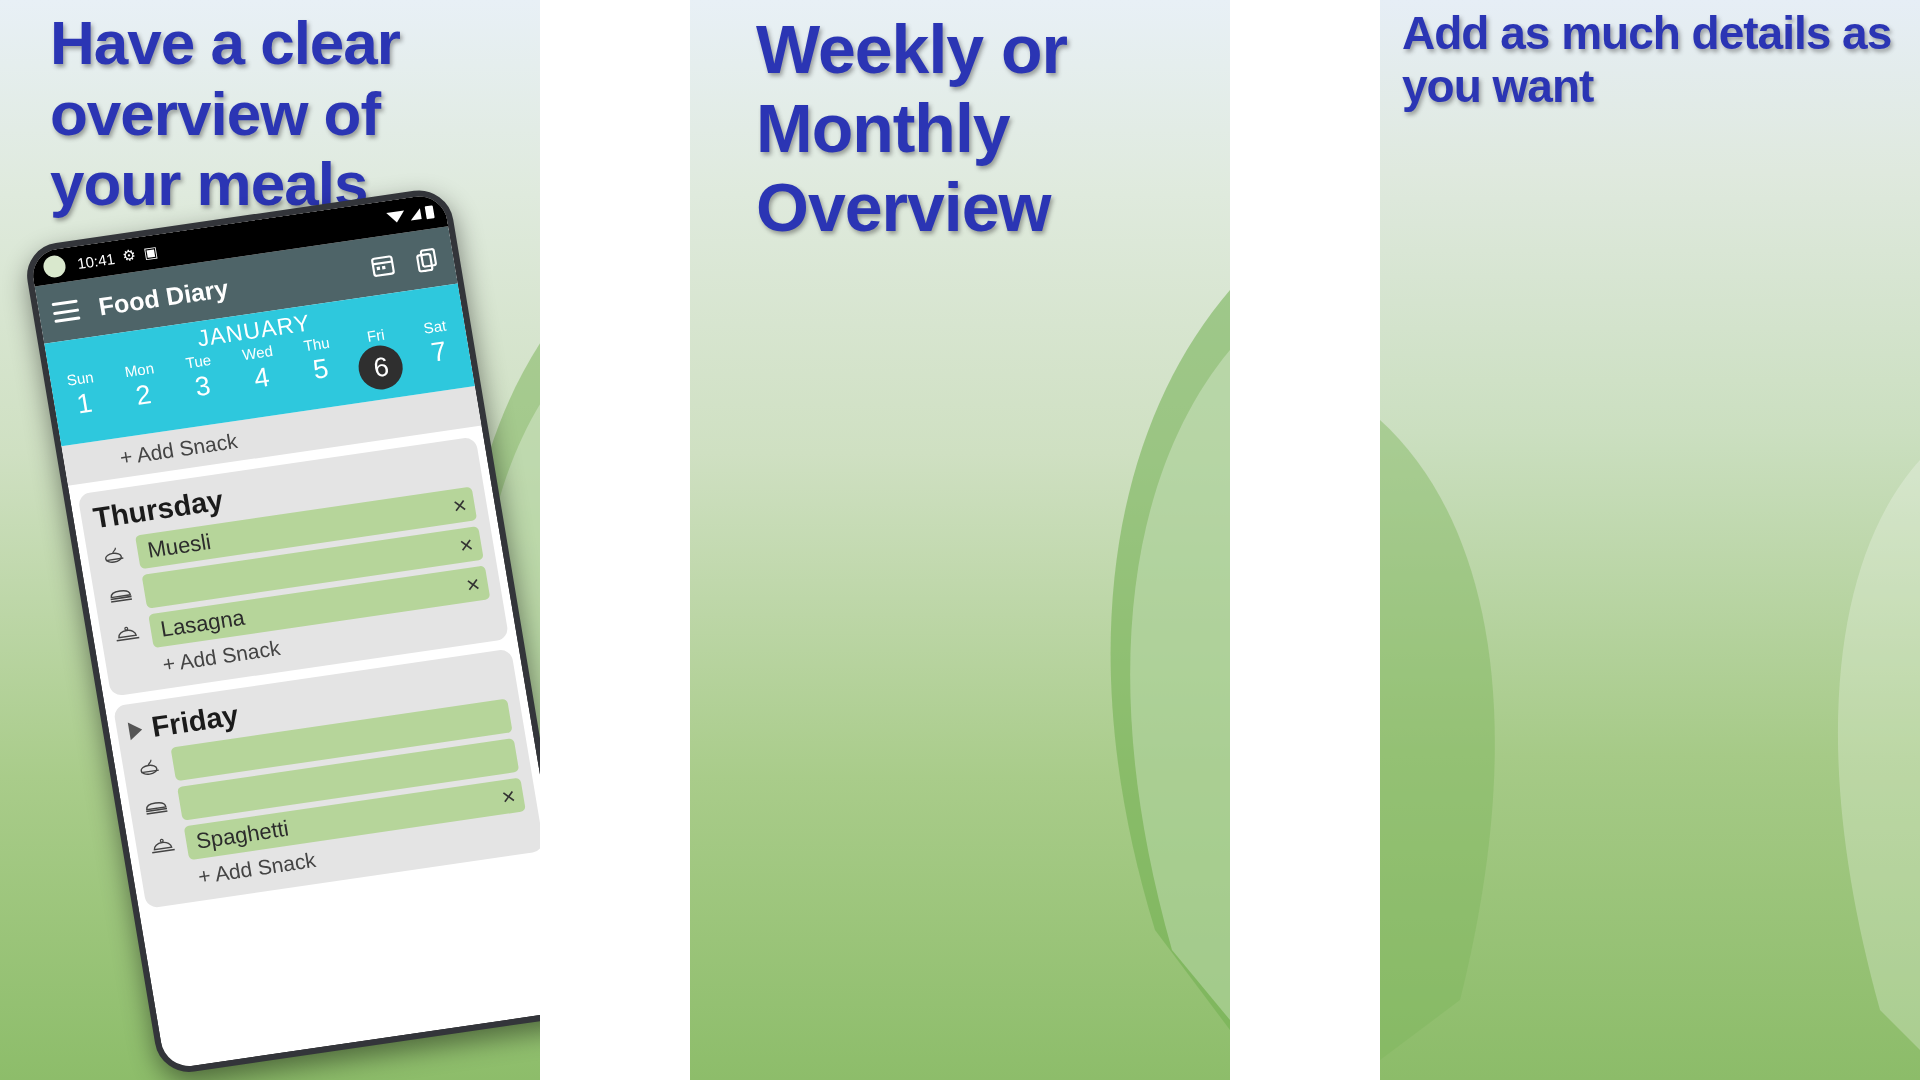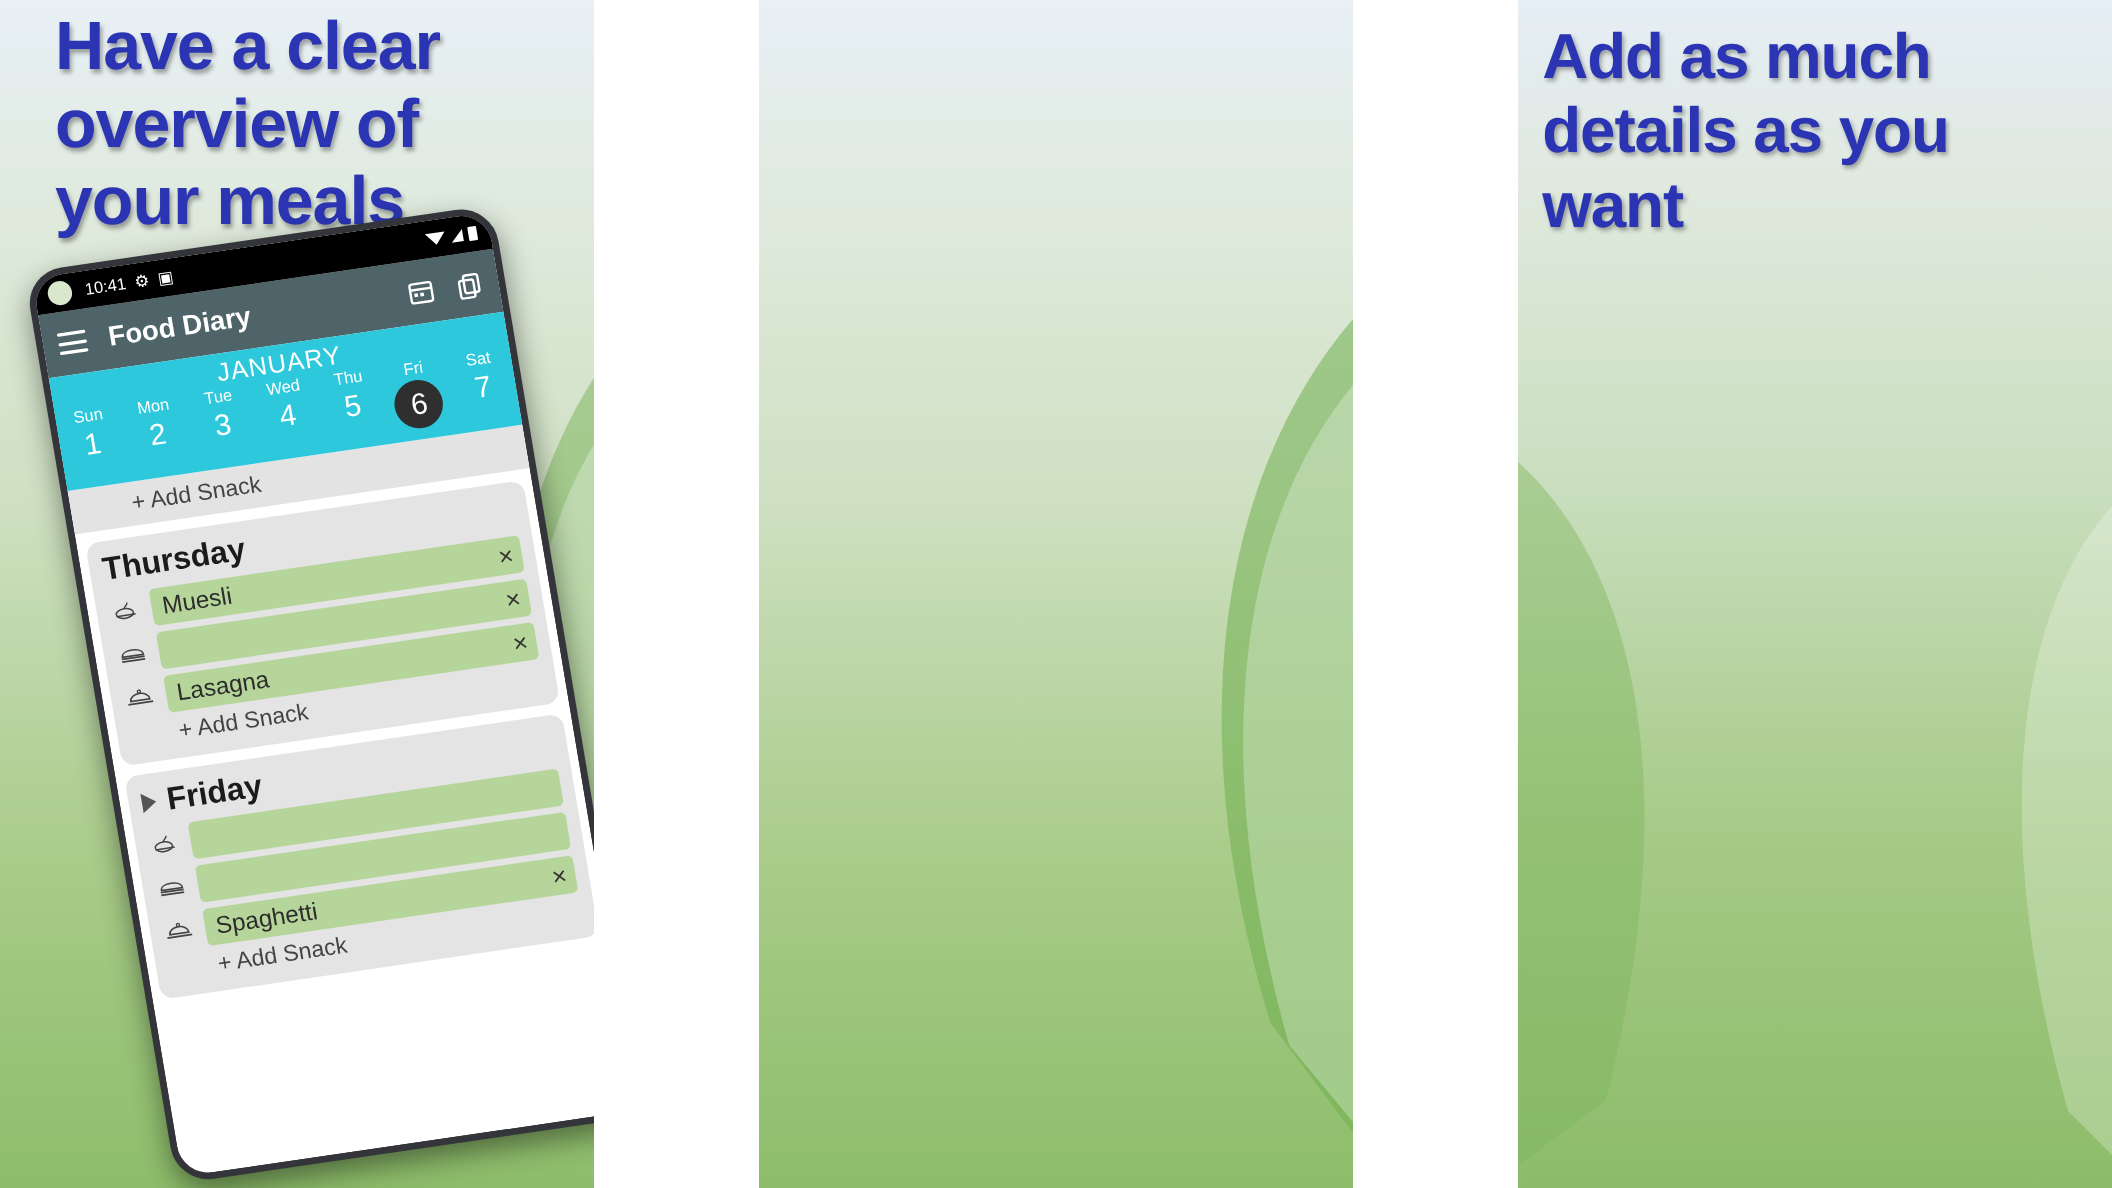--- a/index.html
+++ b/index.html
@@ -16,21 +16,21 @@
   .p2 { width:540px; height:1080px; }
   .p3 { width:540px; height:1080px;
         background:linear-gradient(180deg,#e6eef6 0%,#dfe9de 16%,#cbdfc0 40%,#a6ca87 70%,#8cbc69 100%);}
 
   
   .headline { position:absolute; left:50px; right:20px; color:#2b35b4;
               font-weight:bold; letter-spacing:-1px;
               text-shadow: 2px 3px 4px rgba(60,60,60,.45); }
   .p1 .headline { top:8px; font-size:62px; line-height:1.14; }
   .p2 .headline { top:10px; left:66px; font-size:68px; line-height:1.16; }
-  .p3 .headline { top:18px; left:22px; font-size:58px; line-height:1.16; }
+  .p3 .headline { top:7px; left:22px; font-size:46px; line-height:1.16; }
 
   
   .swoosh { position:absolute; pointer-events:none; }
 
   
   .phone { position:absolute; background:#1d1d1f; border:6px solid #33353a;
            box-shadow:0 10px 26px rgba(0,0,0,.45); overflow:hidden; }
   .screen { position:absolute; inset:0; overflow:hidden; background:#fff; }
   .statusbar { height:34px; background:#000; color:#fff; display:flex; align-items:center;
                gap:8px; padding:0 12px; font-size:15px; position:relative; }
@@ -223,20 +223,21 @@
   </div>
 
   <div class="gap"></div>
 
   <div class="panel p2">
     <svg class="swoosh" width="540" height="1080" viewBox="0 0 540 1080">
       <path d="M540 290 C 420 430, 382 660, 465 930 L540 1030 Z" fill="#6fae4f" opacity=".55"></path>
       <path d="M540 350 C 440 470, 405 680, 482 950 L540 1020 Z" fill="#ffffff" opacity=".28"></path>
     </svg>
 
+    <div class="headline">Weekly or Monthly Overview</div>
 
   </div>
 
   <div class="gap"></div>
 
   <div class="panel p3">
     <svg class="swoosh" width="540" height="1080" viewBox="0 0 540 1080">
       <path d="M0 420 C 110 520, 150 720, 80 1000 L0 1060 Z" fill="#7fb65e" opacity=".45"></path>
       <path d="M540 460 C 450 560, 430 760, 500 1010 L540 1050 Z" fill="#ffffff" opacity=".25"></path>
     </svg>

